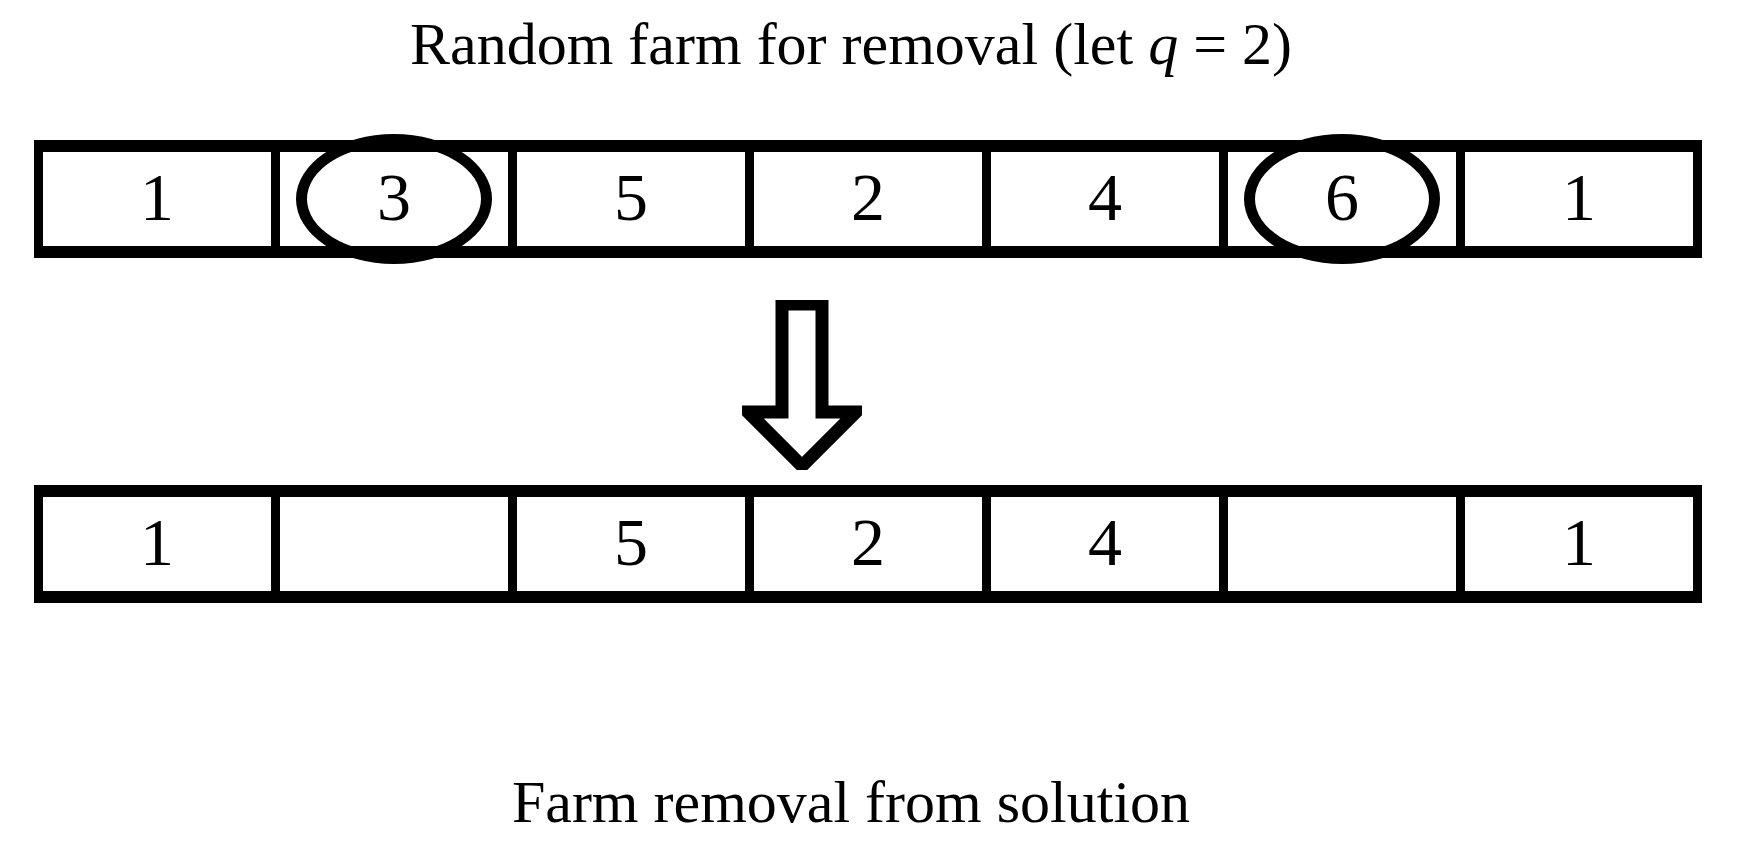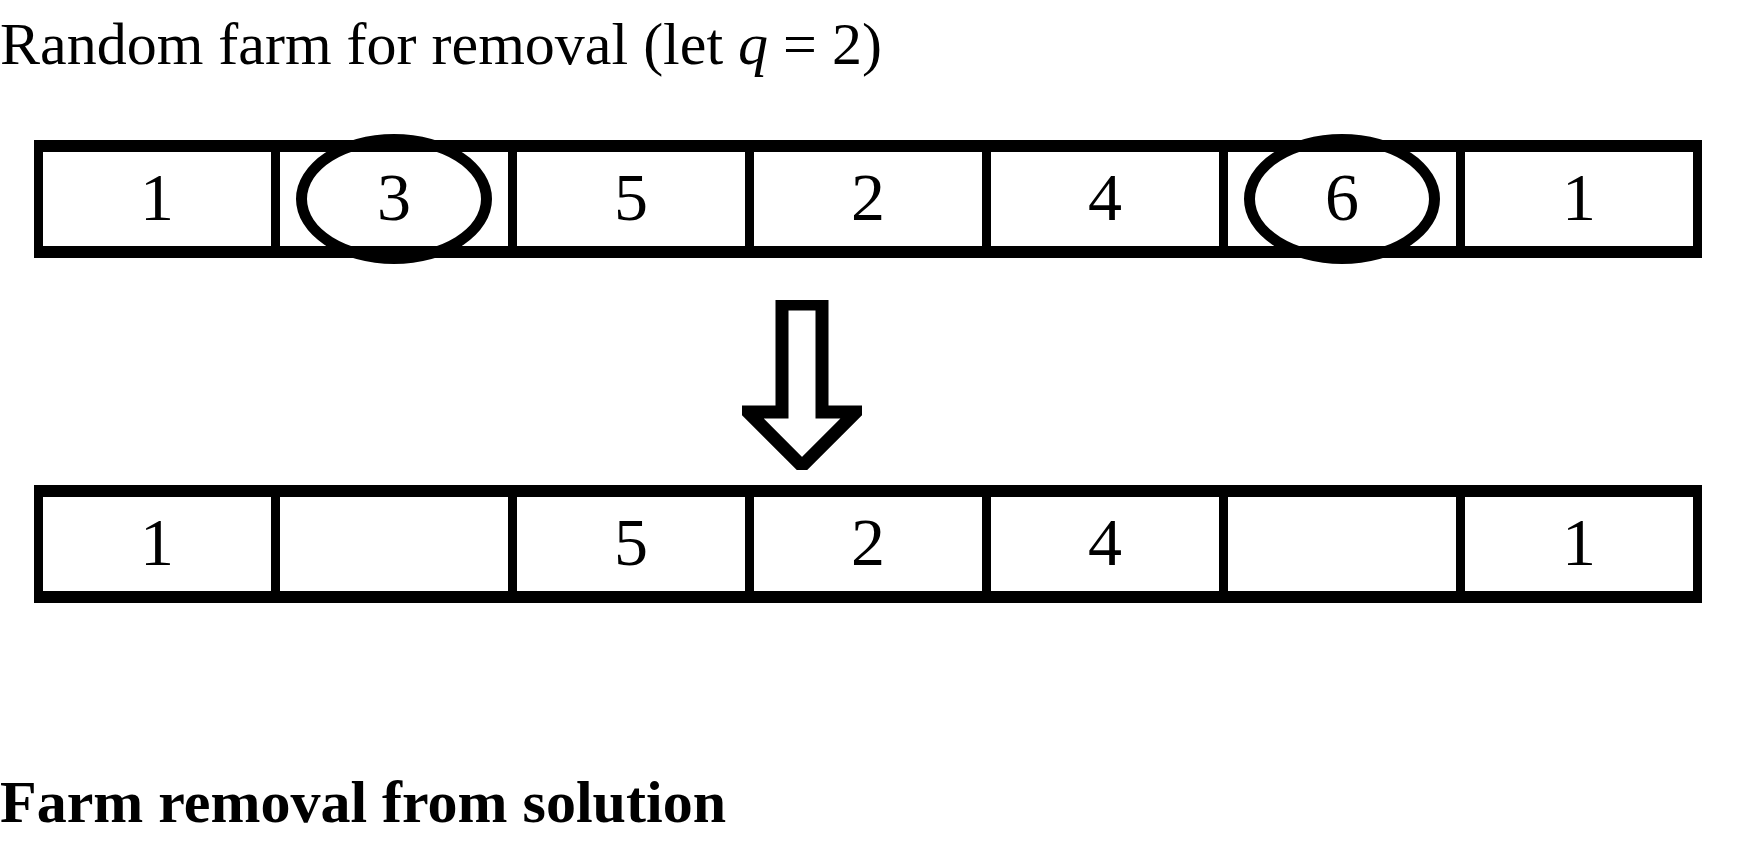--- a/index.html
+++ b/index.html
@@ -14,28 +14,29 @@
     font-family: "Liberation Serif", "DejaVu Serif", serif;
     color: #000000;
     overflow: hidden;
   }
 
   
   .caption {
     position: absolute;
     left: 0;
     width: 1702px;
+    text-align: center;
     font-size: 60px;
     line-height: 1.0;
     letter-spacing: 0px;
     color: #000;
     white-space: nowrap;
   }
   #title-caption { top: 14px; }
-  #bottom-caption { top: 772px; font-weight: bold; }
+  #bottom-caption { top: 772px; }
   .caption .ital { font-style: italic; }
 
   
   .row {
     position: absolute;
     left: 34px;
     width: 1668px;
     height: 118px;
     display: flex;
     box-sizing: border-box;

